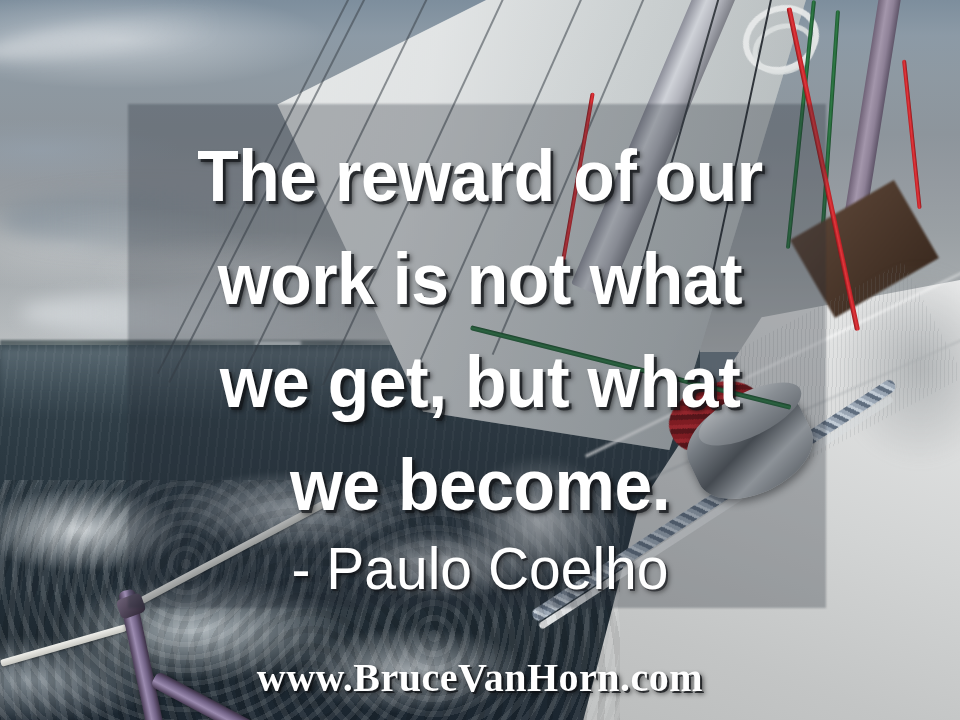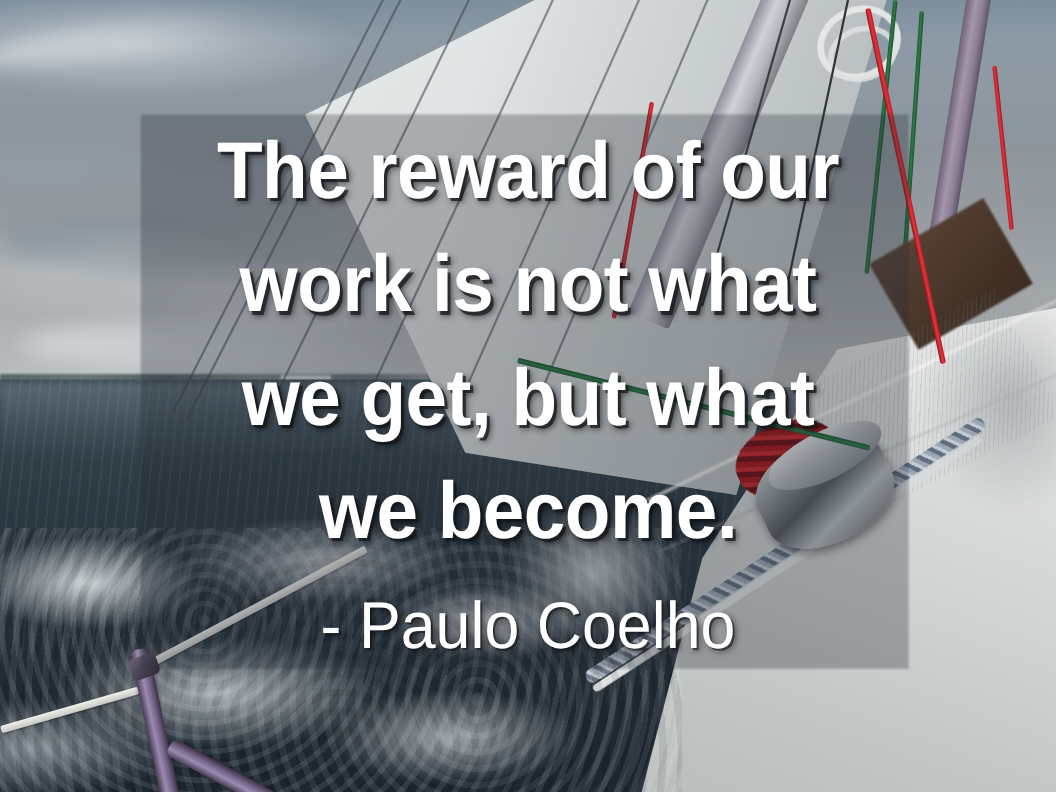--- a/index.html
+++ b/index.html
@@ -305,21 +305,21 @@
     position: absolute;
     left: 128px; top: 104px;
     width: 698px; height: 504px;
     background: rgba(38,44,52,.30);
     filter: blur(1px);
   }
 
   
   .quote-block {
     position: absolute;
-    left: 0; top: 104px; width: 960px;
+    left: 0; top: 124px; width: 960px;
     text-align: center;
     z-index: 20;
   }
   .quote-line {
     display: block;
     color: #ffffff;
     font-family: "Liberation Sans", "DejaVu Sans", sans-serif;
     font-weight: bold;
     font-size: 73px;
     line-height: 103px;
@@ -432,14 +432,15 @@
 
   <div class="quote-block">
     <span class="quote-line">The reward of our</span>
     <span class="quote-line">work is not what</span>
     <span class="quote-line">we get, but what</span>
     <span class="quote-line">we become.</span>
   </div>
 
   <div class="attribution">- Paulo Coelho</div>
 
+  <div class="website">www.BruceVanHorn.com</div>
 
 </div>
 
 </body></html>

